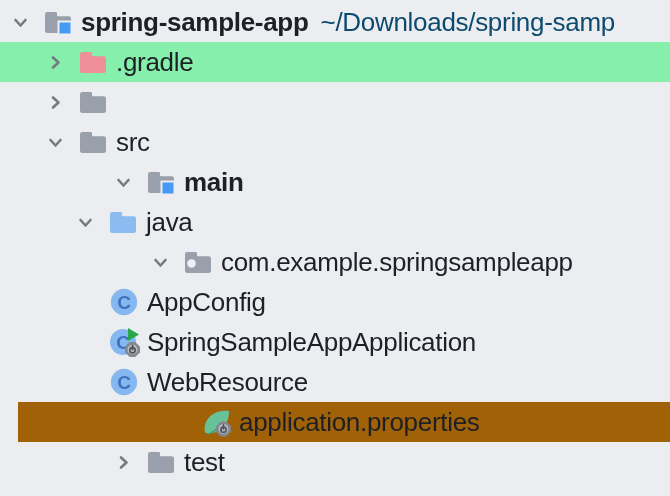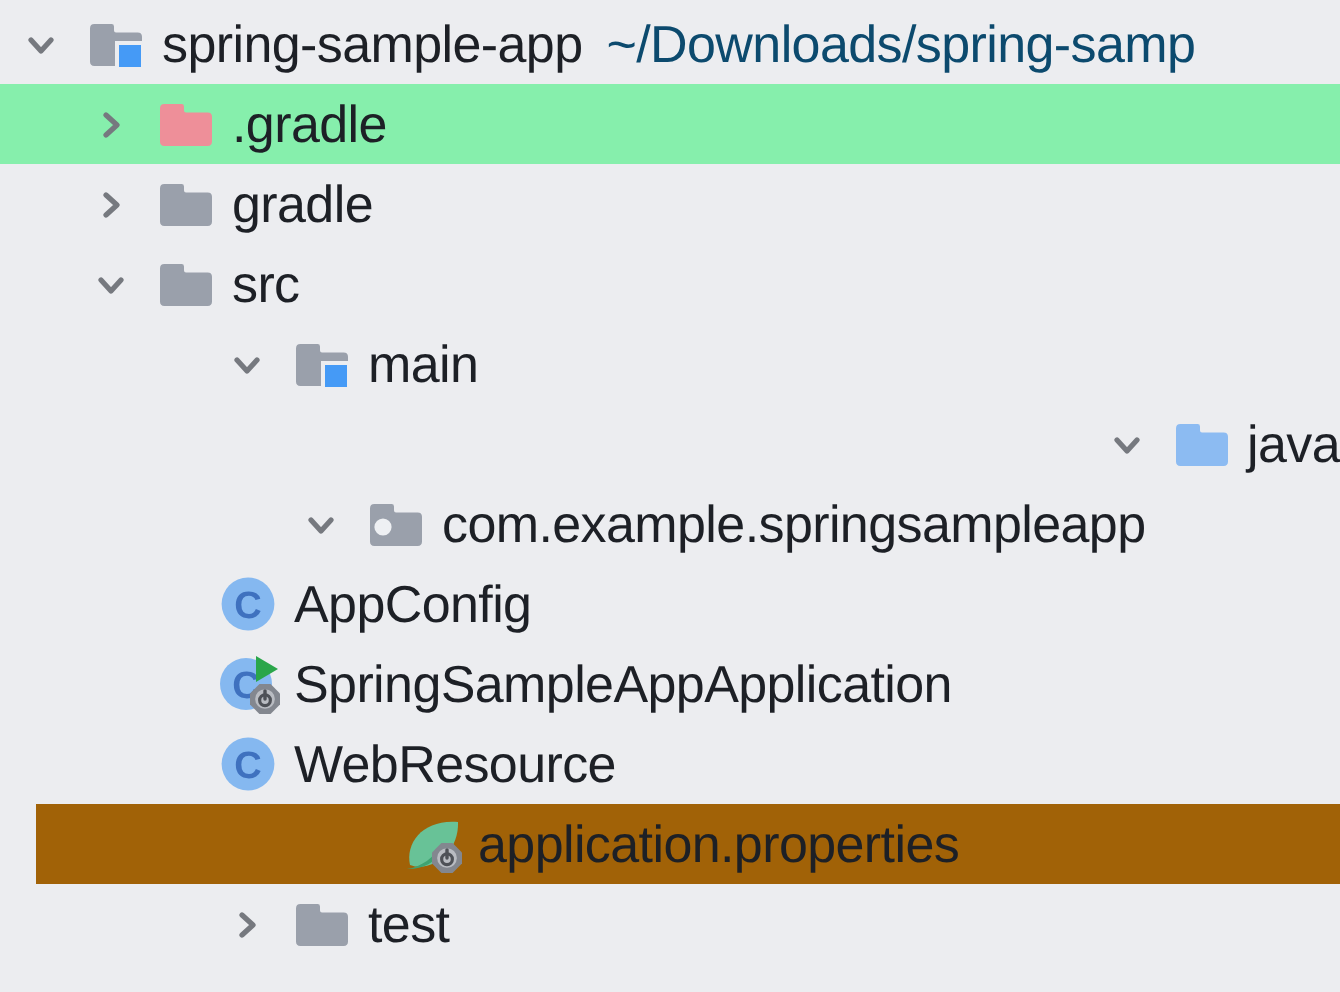--- a/index.html
+++ b/index.html
@@ -16,39 +16,39 @@
     display:flex;align-items:center;
     height:40px;width:670px;
     white-space:nowrap;overflow:hidden;
     box-sizing:border-box;
   }
   .row-excluded{background:#86efac;}
   .row-selected{background:#a16207;margin-left:18px;}
   .lv0{padding-left:10px;}
   .lv1{padding-left:45px;}
   .lv2{padding-left:113px;}
-  .lv3{padding-left:115px;justify-content:flex-end;}
+  .lv3{padding-left:75px;}
   .lv4{padding-left:150px;}
   .lv5{padding-left:76px;}
   .chev{
     width:32px;height:40px;flex:none;
     display:flex;align-items:center;
     color:#76797f;
   }
   .chev svg{width:19px;height:19px;margin-left:1px;}
   .icon{width:32px;height:32px;flex:none;display:block;}
   .f-gray{color:#9aa0ab;}
   .f-pink{color:#ee8f99;}
   .f-blue{color:#8cbbf2;}
   .label{
     margin-left:7px;
     font-size:26px;letter-spacing:-0.3px;
     color:#1d2026;
   }
-  .bold{font-weight:normal;}
+  .bold{font-weight:bold;}
   .path{
     margin-left:12px;
     font-size:26px;letter-spacing:-0.3px;
     color:#0c4a6e;
   }
 </style>
 </head>
 <body>
 
 <svg width="0" height="0" style="position:absolute">
@@ -107,21 +107,20 @@
 
   <div class="row lv1">
     <span class="chev">
         <svg>
           <use href="#sym-chev-right"></use>
         </svg>
       </span>
     <svg class="icon f-gray" viewBox="0 0 32 32">
         <use href="#sym-folder"></use>
       </svg>
-    <span class="label">gradle</span>
   </div>
 
   <div class="row lv1">
     <span class="chev">
         <svg>
           <use href="#sym-chev-down"></use>
         </svg>
       </span>
     <svg class="icon f-gray" viewBox="0 0 32 32">
         <use href="#sym-folder"></use>

